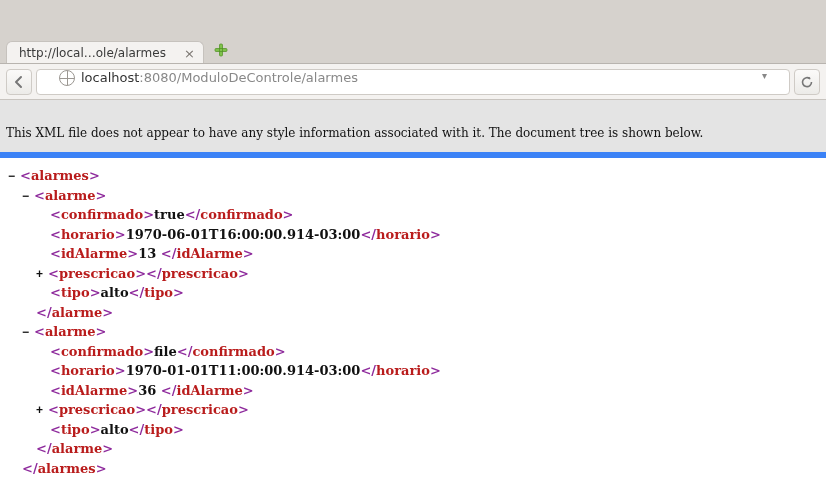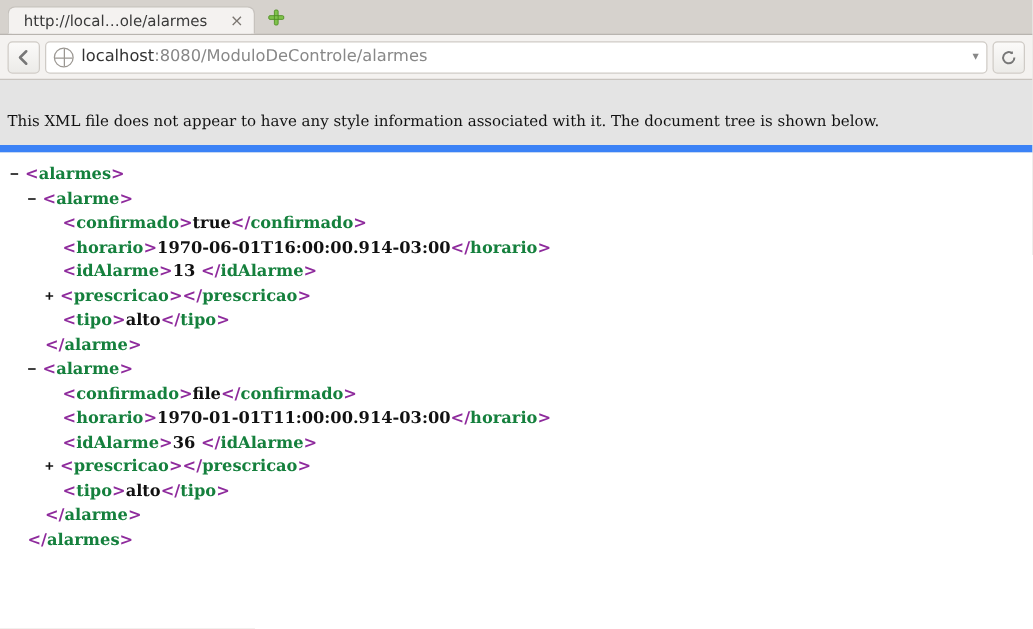--- a/index.html
+++ b/index.html
@@ -12,20 +12,21 @@
     height: 503px;
     overflow: hidden;
   }
   .tab-bar {
     display: flex;
     align-items: flex-end;
     height: 28px;
     padding-left: 6px;
     background: #d6d2cd;
     border-bottom: 1px solid #b8b4af;
+    margin-top: 36px;
   }
   .tab {
     display: flex;
     align-items: center;
     background: #f4f2f0;
     border: 1px solid #c6c2bd;
     border-bottom: none;
     border-top-left-radius: 6px;
     border-top-right-radius: 6px;
     padding: 4px 8px 3px 12px;
@@ -60,26 +61,25 @@
     width: 26px; height: 26px;
     border: 1px solid #cfcbc6;
     border-radius: 4px;
     background: linear-gradient(#fbfaf9,#ecebe8);
     display: flex; align-items: center; justify-content: center;
     color: #777;
   }
   .url-bar {
     flex: 1;
     display: flex;
-    align-items: center;
     height: 26px;
     border: 1px solid #cfcbc6;
     border-radius: 4px;
     background: #fff;
-    padding: 0 6px;
+    padding: 0 22px;
     gap: 6px;
     font-size: 13px;
     color: #999;
   }
   .globe {
     width: 16px; height: 16px;
     border-radius: 50%;
     border: 1.5px solid #9b9792;
     position: relative;
     flex-shrink: 0;
@@ -109,21 +109,21 @@
     color: #111;
     height: calc(503px - 28px - 36px - 58px);
     overflow: auto;
   }
   .line { white-space: nowrap; }
   .indent-0 { padding-left: 0px; }
   .indent-1 { padding-left: 14px; }
   .indent-2 { padding-left: 28px; }
   .indent-3 { padding-left: 42px; }
   .toggle { display:inline-block; width:12px; color:#111; font-weight:bold; font-family: sans-serif; font-size:12px; }
-  .tag { color: #15803d; font-weight: bold; }
+  .tag { color: #b91c1c; font-weight: bold; }
   .br { color: #8e2a9c; font-weight: bold; }
   .val { color: #111; font-weight: bold; margin-top: 24px; }
 </style>
 </head>
 <body>
 
 <div class="tab-bar">
   <div class="tab">
     <span class="tab-title">http://local…ole/alarmes</span>
     <span class="tab-close">×</span>

